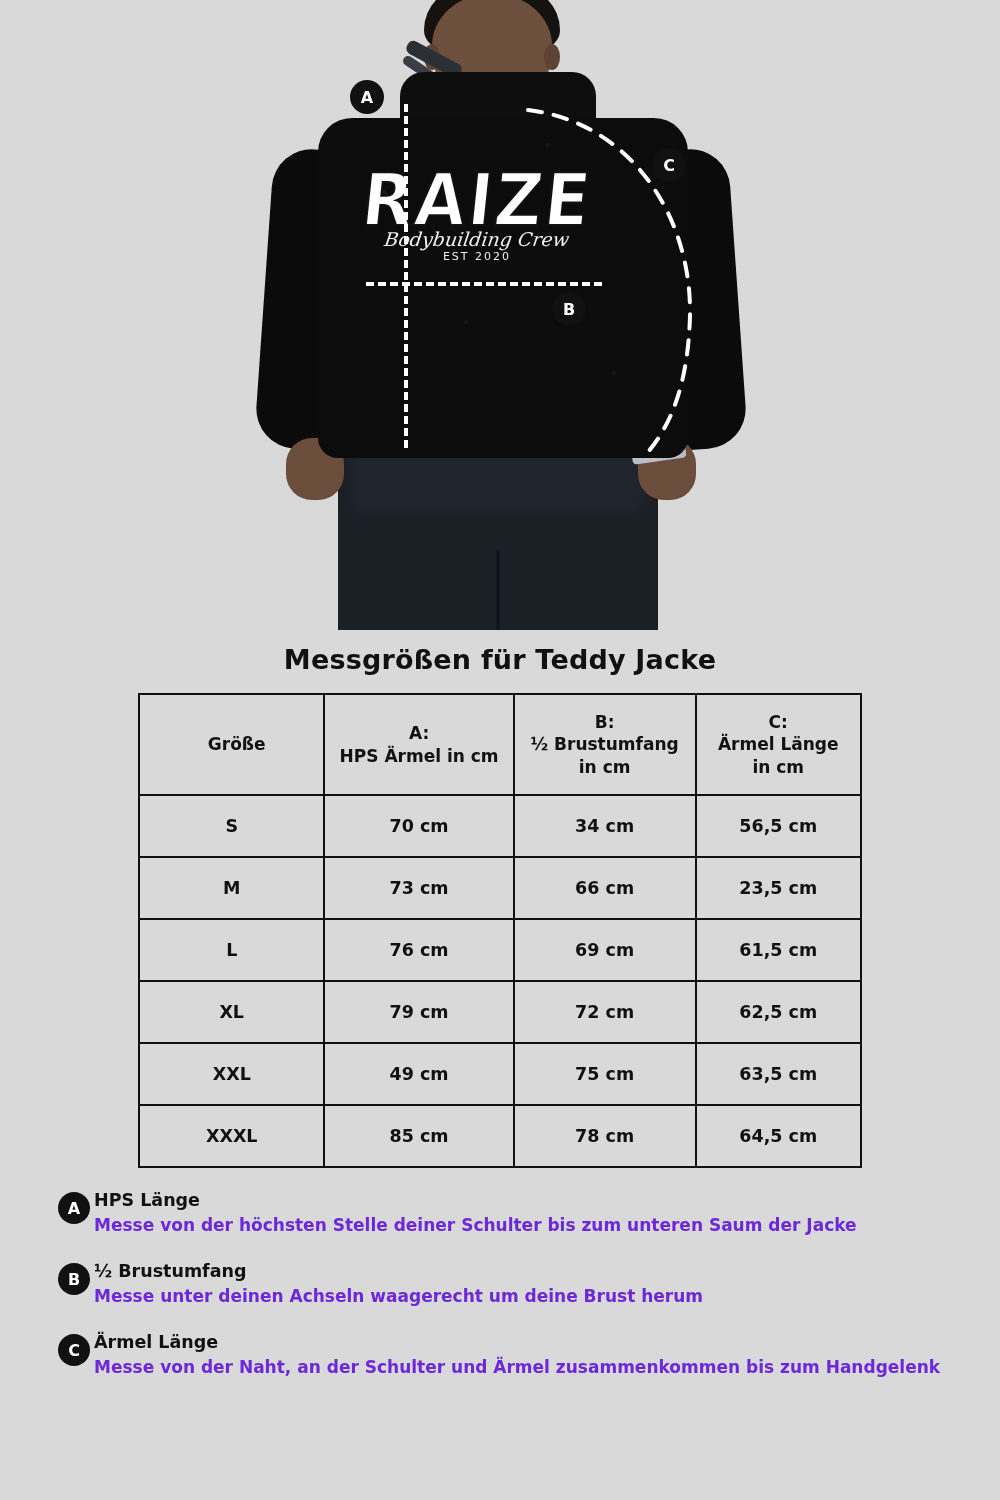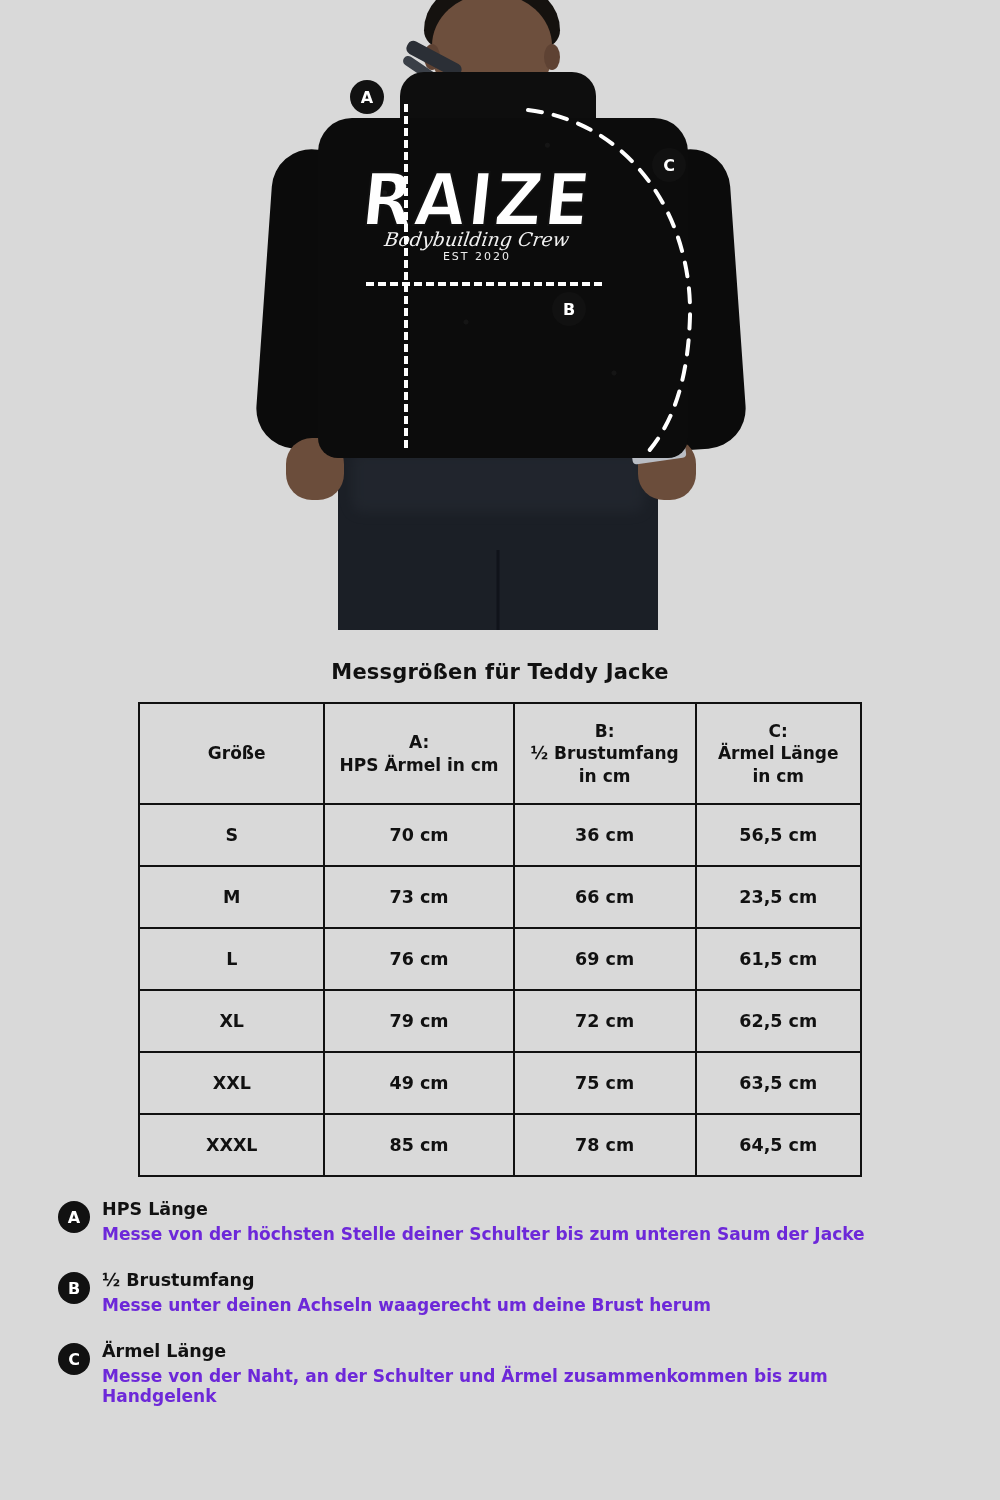--- a/index.html
+++ b/index.html
@@ -200,23 +200,23 @@
     display: flex; align-items: center; justify-content: center;
     font-family: "DejaVu Sans", sans-serif;
   }
   .m-a { left: 350px; top: 80px; }
   .m-b { left: 552px; top: 292px; }
   .m-c { left: 652px; top: 148px; }
 
   
   .section-title {
     text-align: center;
-    font-size: 21px;
-    font-weight: bold;
-    margin: 30px 0 18px;
+    font-size: 27px;
+    font-weight: bold;
+    margin: 14px 0 18px;
     letter-spacing: .2px;
   }
 
   
   .table-wrap { padding: 0 138px; }
   table {
     width: 724px;
     border-collapse: collapse;
     background: #d9d9d9;
   }
@@ -244,21 +244,21 @@
   }
   .legend-badge {
     flex: 0 0 auto;
     width: 32px; height: 32px;
     border-radius: 50%;
     background: #111; color: #fff;
     font-weight: bold; font-size: 16px;
     display: flex; align-items: center; justify-content: center;
     margin-top: 2px;
   }
-  .legend-text { margin-left: 12px; }
+  .legend-text { margin-left: 4px; }
   .legend-title {
     font-size: 17.5px;
     font-weight: bold;
     margin-bottom: 5px;
   }
   .legend-desc {
     font-size: 17px;
     font-weight: bold;
     color: #6d28d9;
   }
@@ -328,21 +328,21 @@
           <div>C:</div>
           <div>Ärmel Länge</div>
           <div>in cm</div>
         </th>
       </tr>
     </thead>
     <tbody>
       <tr>
         <td>S</td>
         <td>70 cm</td>
-        <td>36 cm</td>
+        <td>34 cm</td>
         <td>56,5 cm</td>
       </tr>
       <tr>
         <td>M</td>
         <td>73 cm</td>
         <td>66 cm</td>
         <td>23,5 cm</td>
       </tr>
       <tr>
         <td>L</td>

